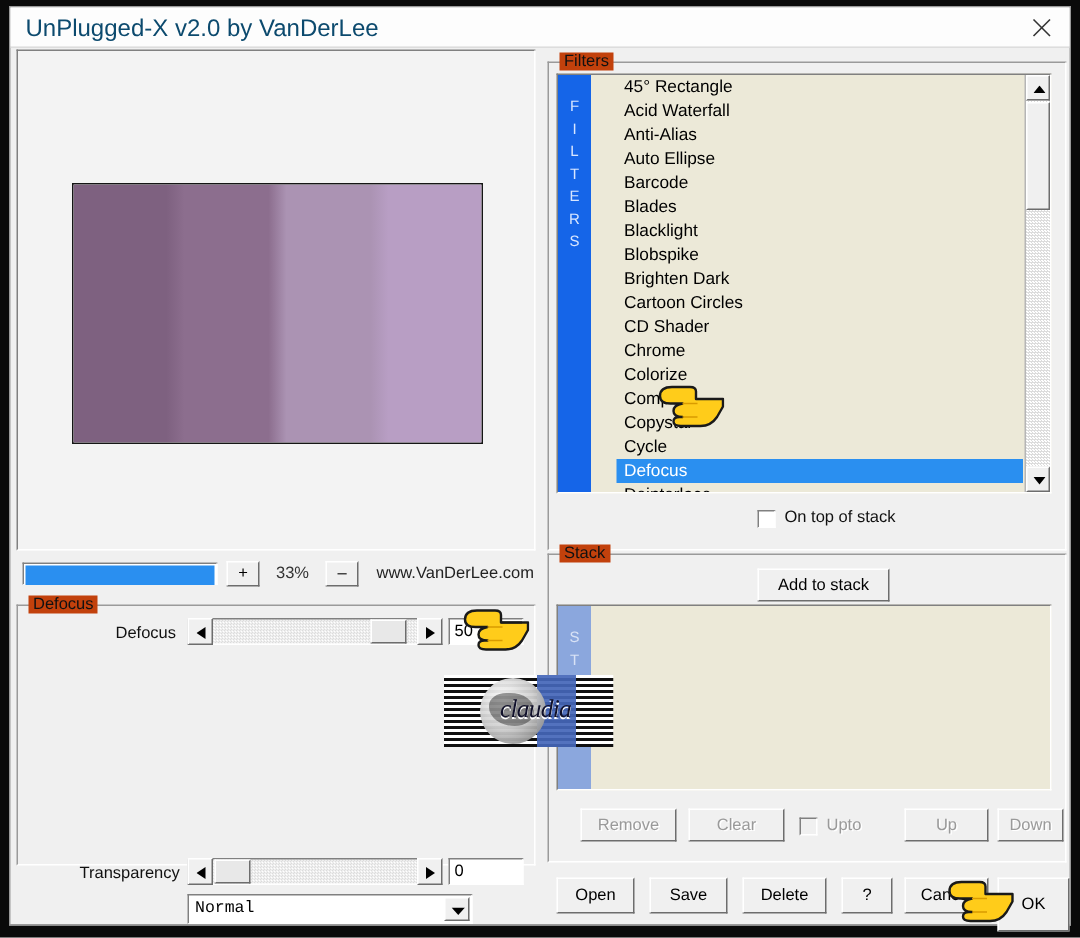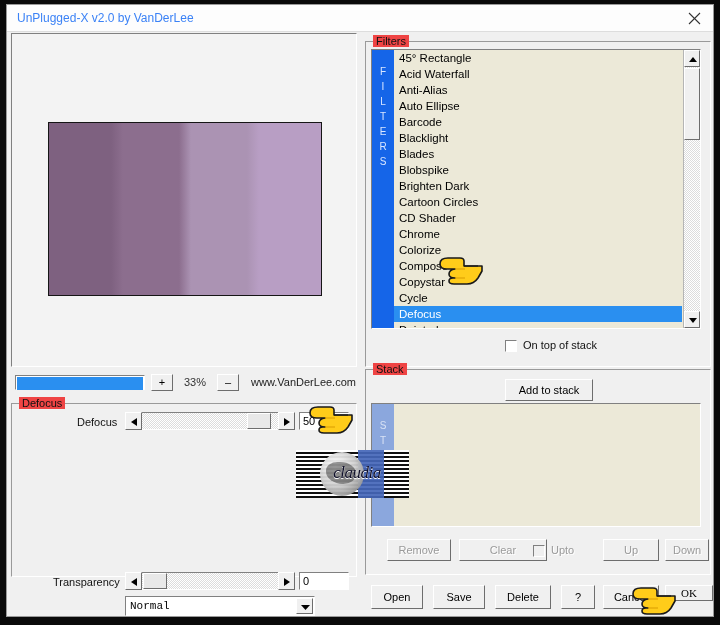--- a/index.html
+++ b/index.html
@@ -16,21 +16,21 @@
   .win{
     position:absolute;left:6px;top:4px;width:708px;height:613px;
     background:#f0f0f0;border:1px solid #9a9a9a;
     box-sizing:border-box;
   }
   .titlebar{
     position:absolute;left:0;top:0;width:100%;height:26px;
     background:#fdfdfd;box-sizing:border-box;
   }
   .titlebar .ttl{
-    position:absolute;left:10px;top:6px;font-size:12px;color:#3b82f6;
+    position:absolute;left:10px;top:6px;font-size:16px;color:#0c4a6e;
     white-space:nowrap;
   }
   .closebtn{
     position:absolute;right:2px;top:2px;width:34px;height:22px;
     background:#fdfdfd;cursor:default;
   }
   .closebtn svg{position:absolute;left:11px;top:5px;}
   .titlesep{position:absolute;left:0;top:26px;width:100%;height:1px;background:#ddd;}
 
   
@@ -77,21 +77,21 @@
 
   
   .group{position:absolute;box-sizing:border-box;}
   .group > .gborder{
     position:absolute;left:0;top:6px;right:0;bottom:0;
     border:1px solid;border-color:#9a9a9a #ffffff #ffffff #9a9a9a;
     box-sizing:border-box;
   }
   .group > .glegend{
     position:absolute;left:8px;top:0;padding:0 3px;
-    background:#ef4444;font-size:11px;color:#111;z-index:3;
+    background:#c2410c;font-size:11px;color:#111;z-index:3;
     line-height:12px;
   }
 
   
   #grp-defocus{left:4px;top:392px;width:346px;height:180px;}
   .lbl{position:absolute;font-size:11px;color:#111;white-space:nowrap;}
 
   .slider{position:absolute;height:18px;box-sizing:border-box;}
   .slider .track{
     position:absolute;left:0;top:0;right:0;bottom:0;
@@ -142,21 +142,21 @@
   }
   .vstrip{
     position:absolute;left:0;top:0;width:22px;height:100%;
     background:#1565e8;color:#d8e6ff;font-size:10px;
     text-align:center;padding-top:14px;box-sizing:border-box;
     letter-spacing:0px;line-height:15px;
   }
   .vstrip span{display:block;}
   .vstrip.stack{background:#8ba7dd;color:#d8e2f5;}
   .listitems{
-    position:absolute;left:22px;top:0;right:18px;bottom:0;overflow:hidden;
+    position:absolute;left:22px;top:0;right:18px;bottom:0;overflow:hidden;padding-left:17px;
   }
   .litem{
     height:16px;line-height:16px;padding-left:5px;font-size:11.5px;
     color:#000;white-space:nowrap;cursor:default;
   }
   .litem.sel{background:#2a8ff0;color:#ffffff;}
   .vscroll{
     position:absolute;right:0;top:0;width:17px;height:100%;
     background:
       repeating-conic-gradient(#ffffff 0% 25%, #dcdcdc 0% 50%) 0 0/2px 2px;
@@ -329,22 +329,22 @@
             <span>E</span>
             <span>R</span>
             <span>S</span>
           </div>
         <div class="listitems" id="filters-items">
             <div class="litem">45° Rectangle</div>
             <div class="litem">Acid Waterfall</div>
             <div class="litem">Anti-Alias</div>
             <div class="litem">Auto Ellipse</div>
             <div class="litem">Barcode</div>
+            <div class="litem">Blades</div>
             <div class="litem">Blacklight</div>
-            <div class="litem">Blades</div>
             <div class="litem">Blobspike</div>
             <div class="litem">Brighten Dark</div>
             <div class="litem">Cartoon Circles</div>
             <div class="litem">CD Shader</div>
             <div class="litem">Chrome</div>
             <div class="litem">Colorize</div>
             <div class="litem">Compose</div>
             <div class="litem">Copystar</div>
             <div class="litem">Cycle</div>
             <div class="litem sel">Defocus</div>
@@ -381,35 +381,35 @@
         <div class="vstrip stack" id="stack-strip">
             <span>S</span>
             <span>T</span>
             <span>A</span>
             <span>C</span>
             <span>K</span>
           </div>
       </div>
 
       <div class="btn dis" style="left:22px;top:176px;width:64px;height:22px;">Remove</div>
-      <div class="btn dis" style="left:94px;top:176px;width:88px;height:22px;">Clear</div>
+      <div class="btn dis" style="left:94px;top:176px;width:64px;height:22px;">Clear</div>
       <div class="chk dis" style="left:168px;top:181px;">
         <div class="box"></div>
         <div class="txt">Upto</div>
       </div>
       <div class="btn dis" style="left:238px;top:176px;width:56px;height:22px;">Up</div>
       <div class="btn dis" style="left:300px;top:176px;width:44px;height:22px;">Down</div>
     </div>
 
     <div class="btn" style="left:364px;top:580px;width:52px;height:24px;">Open</div>
     <div class="btn" style="left:426px;top:580px;width:52px;height:24px;">Save</div>
     <div class="btn" style="left:488px;top:580px;width:56px;height:24px;">Delete</div>
     <div class="btn" style="left:554px;top:580px;width:34px;height:24px;">?</div>
     <div class="btn" style="left:596px;top:580px;width:56px;height:24px;">Cancel</div>
-    <div class="btn" style="left:658px;top:580px;width:48px;height:16px;font-family:Liberation Serif, serif;">OK</div>
+    <div class="btn" style="left:658px;top:580px;width:48px;height:36px;">OK</div>
   </div>
 
   <div class="watermark">
     <div class="wm-stripes"></div>
     <div class="wm-blue"></div>
     <div class="wm-globe"></div>
     <div class="wm-txt">claudia</div>
   </div>
 
   <div class="hand" style="left:437px;top:256px;">

